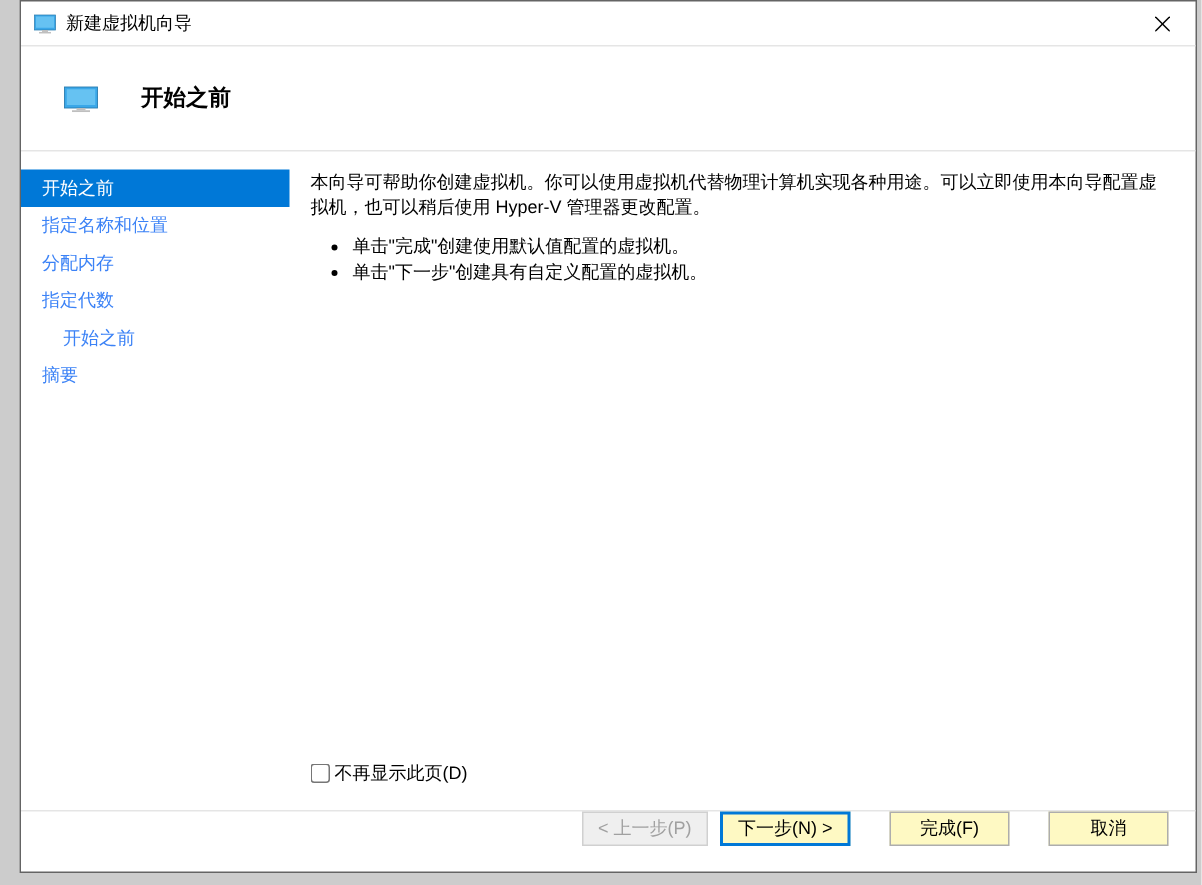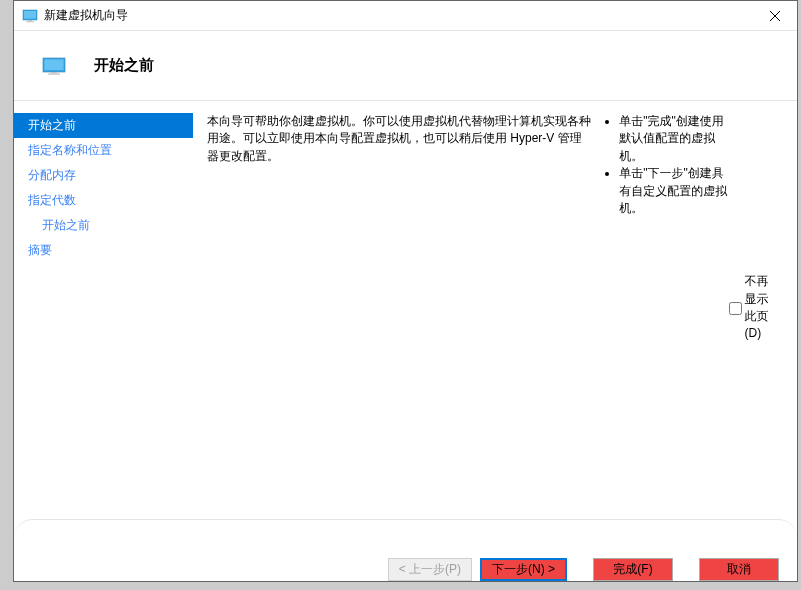--- a/index.html
+++ b/index.html
@@ -87,21 +87,21 @@
       color: #fff;
     }
     .sidebar-item.indent {
       padding-left: 28px;
     }
 
     .content {
       flex: 1;
       padding: 12px 20px 10px 14px;
       display: flex;
-      flex-direction: row;
+      flex-direction: column;
       font-size: 12px;
       line-height: 1.45;
     }
     .content-para {
       margin-bottom: 8px;
     }
     .content ul {
       list-style: disc;
       padding-left: 28px;
       margin-bottom: 8px;
@@ -115,35 +115,34 @@
       align-items: center;
       gap: 3px;
       margin-bottom: 6px;
     }
     .checkbox-row input[type="checkbox"] {
       width: 13px;
       height: 13px;
     }
 
     .footer {
-      height: 62px;
+      height: 41px;
       border-top: 1px solid #e5e5e5;
       display: flex;
-      align-items: flex-end;
+      align-items: flex-start;
       justify-content: flex-end;
       padding-right: 18px;
       gap: 8px;
-      border-radius: 19px;
     }
     .footer .gap { width: 10px; }
     .btn {
       min-width: 80px;
       height: 23px;
       border: 1px solid #adadad;
-      background: #ef4444;
+      background: #fef9c3;
       font-family: inherit;
       font-size: 12px;
       padding: 0 10px;
       display: inline-flex;
       align-items: center;
       justify-content: center;
     }
     .btn:disabled {
       color: #a0a0a0;
       background: #efefef;

